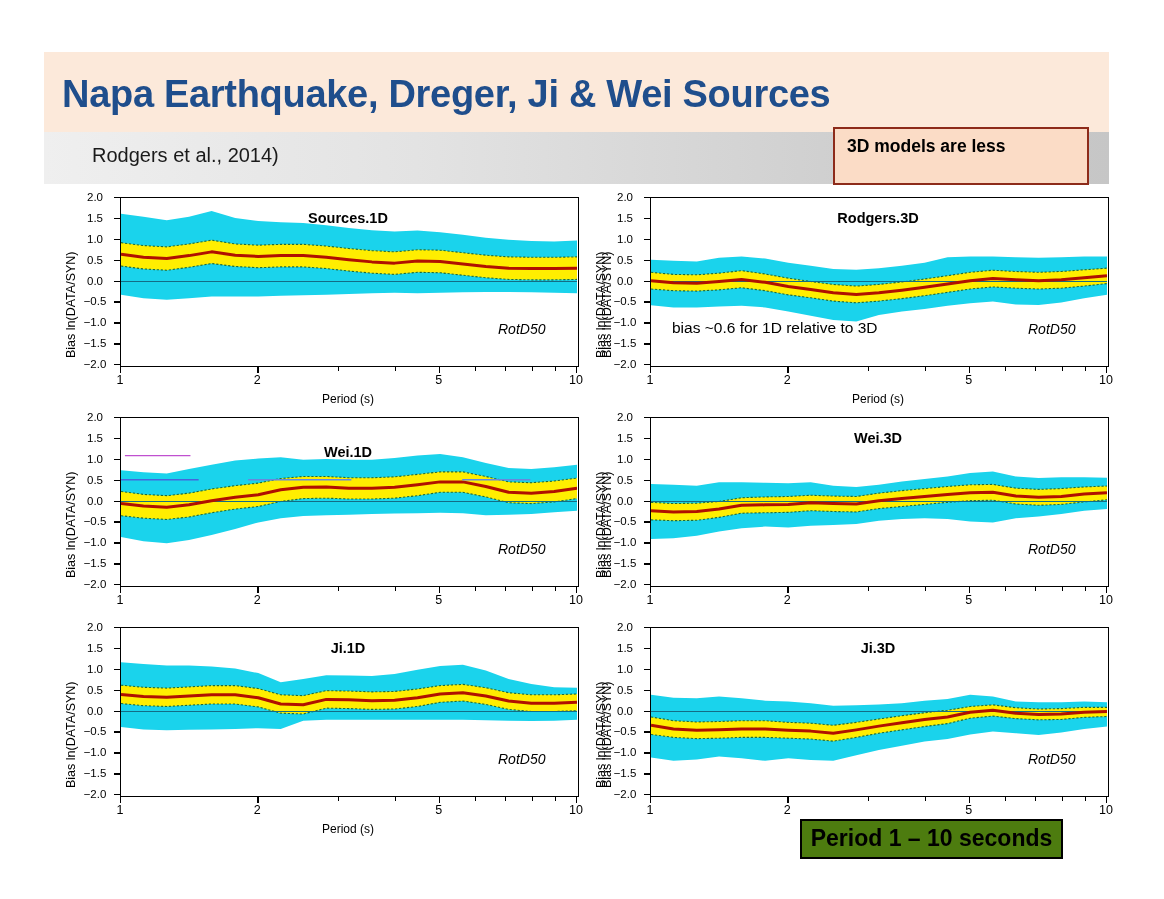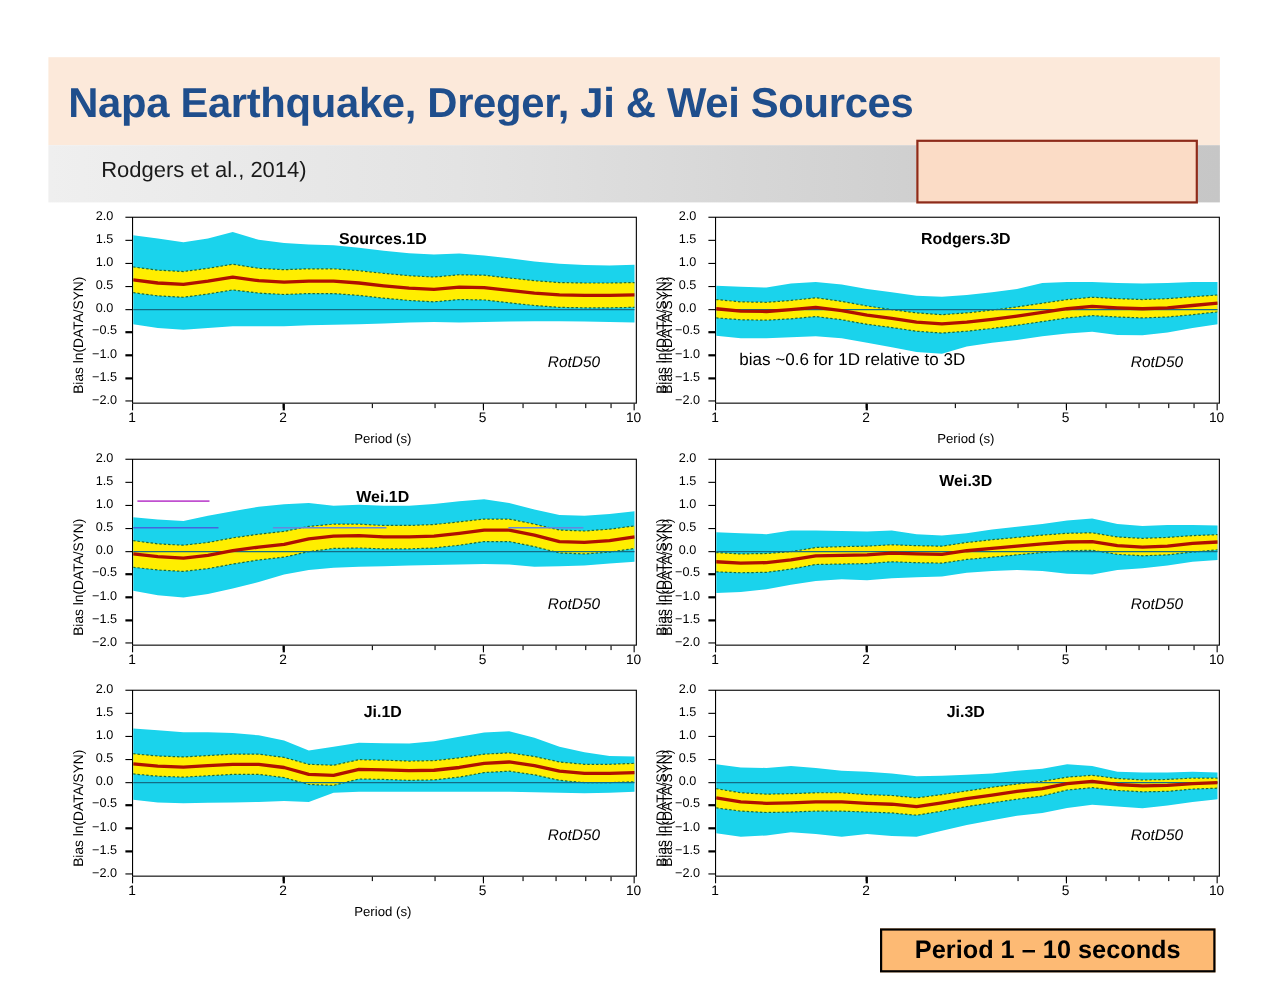--- a/index.html
+++ b/index.html
@@ -33,37 +33,38 @@
   .ytick{position:absolute;font-size:11.5px;color:#000;text-align:center;
       width:34px;white-space:nowrap;line-height:10px;}
   .xtick{position:absolute;font-size:12.5px;color:#000;text-align:center;
       width:28px;white-space:nowrap;}
   .ylabel{position:absolute;font-size:12.5px;color:#000;white-space:nowrap;
       transform-origin:0 0;transform:rotate(-90deg);}
   .xlabel{position:absolute;font-size:12px;color:#000;white-space:nowrap;
       text-align:center;}
 
   
-  #period-box{position:absolute;left:800px;top:844px;width:305px;height:40px;
-      background:#fdba74;border:2.5px solid #000;box-sizing:border-box;z-index:40;}
+  #period-box{position:absolute;left:800px;top:819px;width:263px;height:40px;
+      background:#4d7c0f;border:2.5px solid #000;box-sizing:border-box;z-index:40;}
   #period-box div{font-size:23px;font-weight:bold;color:#000;line-height:35px;
       text-align:center;white-space:nowrap;}
 
   svg{display:block;}
 </style>
 </head>
 <body>
 
 <div id="header-band"></div>
 <div id="slide-title">Napa Earthquake, Dreger, Ji &amp; Wei Sources</div>
 
 <div id="subtitle-band"></div>
 <div id="subtitle-text">Rodgers et al., 2014)</div>
 
 <div id="callout-box">
+  <div>3D models are less</div>
 </div>
 
 <div id="plot-grid">
     <div class="plotbox" style="left: 120px; top: 197px; width: 459px; height: 170px;">
       <svg width="456" height="167" viewBox="0 0 456 167">
         <polygon points="0.00,15.86 22.44,18.79 45.77,22.13 68.04,18.79 90.59,12.94 114.19,20.04 137.27,22.96 159.71,24.22 182.25,25.05 205.31,27.14 227.86,30.06 250.90,32.15 273.55,33.40 296.54,32.56 319.13,34.23 341.88,36.74 364.81,39.66 387.62,41.75 410.32,43.00 433.14,43.42 456.00,42.59 456.00,95.19 433.14,94.77 410.32,94.35 387.62,93.94 364.81,93.94 341.88,94.35 319.13,94.77 296.54,95.19 273.55,94.77 250.90,95.19 227.86,96.02 205.31,96.86 182.25,97.28 159.71,97.69 137.27,98.53 114.19,98.53 90.59,98.53 68.04,100.20 45.77,101.87 22.44,100.20 0.00,96.86" fill="#1ad3ec" stroke="none"></polygon>
         <polygon points="0.00,44.67 22.44,47.60 45.77,48.85 68.04,45.93 90.59,42.17 114.19,45.93 137.27,47.18 159.71,46.34 182.25,46.34 205.31,48.01 227.86,50.52 250.90,52.60 273.55,53.86 296.54,51.77 319.13,52.19 341.88,54.69 364.81,57.20 387.62,58.87 410.32,59.28 433.14,59.28 456.00,58.87 456.00,81.41 433.14,81.83 410.32,81.83 387.62,81.41 364.81,79.74 341.88,77.24 319.13,74.73 296.54,74.31 273.55,76.40 250.90,75.15 227.86,73.06 205.31,70.56 182.25,68.89 159.71,68.89 137.27,69.72 114.19,68.47 90.59,65.55 68.04,69.30 45.77,72.23 22.44,70.97 0.00,68.05" fill="#ffee00" stroke="none"></polygon>
         <polyline points="0.00,44.67 22.44,47.60 45.77,48.85 68.04,45.93 90.59,42.17 114.19,45.93 137.27,47.18 159.71,46.34 182.25,46.34 205.31,48.01 227.86,50.52 250.90,52.60 273.55,53.86 296.54,51.77 319.13,52.19 341.88,54.69 364.81,57.20 387.62,58.87 410.32,59.28 433.14,59.28 456.00,58.87" fill="none" stroke="#1f6b3a" stroke-width="1.1" stroke-dasharray="2.2,1.8"></polyline>
         <polyline points="0.00,68.05 22.44,70.97 45.77,72.23 68.04,69.30 90.59,65.55 114.19,68.47 137.27,69.72 159.71,68.89 182.25,68.89 205.31,70.56 227.86,73.06 250.90,75.15 273.55,76.40 296.54,74.31 319.13,74.73 341.88,77.24 364.81,79.74 387.62,81.41 410.32,81.83 433.14,81.83 456.00,81.41" fill="none" stroke="#1f6b3a" stroke-width="1.1" stroke-dasharray="2.2,1.8"></polyline>
         <line x1="0" y1="83.5" x2="456" y2="83.5" stroke="#136d86" stroke-width="1.2"></line>

